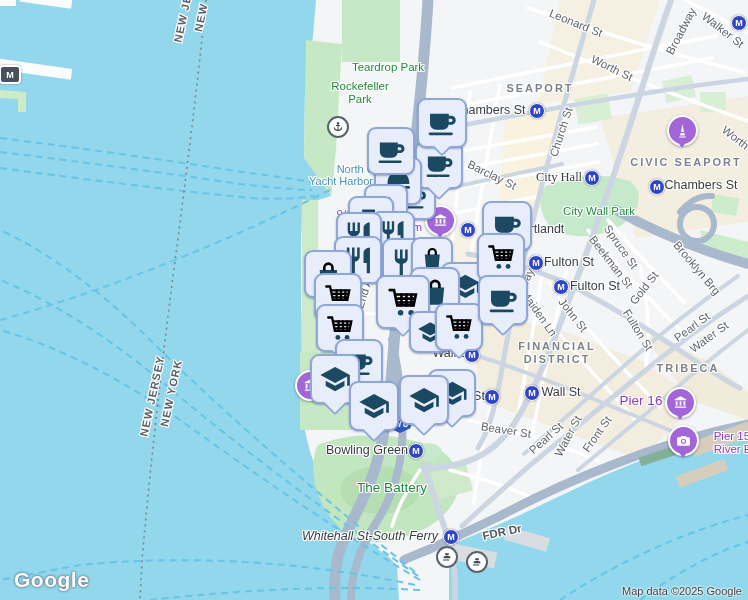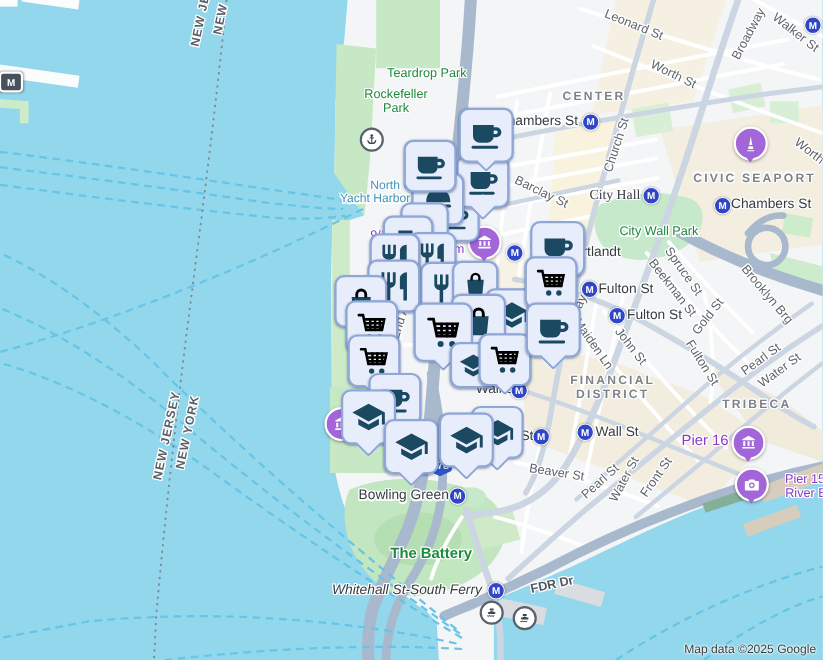--- a/index.html
+++ b/index.html
@@ -161,21 +161,21 @@
 
     <path d="M206,0 C196,100 183,200 170,300 C160,380 150,470 142,560 L140,600" stroke="#7f858d" stroke-width="1.6" fill="none" stroke-dasharray="2 4"></path>
   </svg>
 
   <div id="labels">
       <div class="lb street" style="left: 576px; top: 23px; transform: translate(-50%, -50%) rotate(22deg);">Leonard St</div>
       <div class="lb street" style="left: 612px; top: 68px; transform: translate(-50%, -50%) rotate(26deg);">Worth St</div>
       <div class="lb street" style="left: 681px; top: 31px; transform: translate(-50%, -50%) rotate(-62deg);">Broadway</div>
       <div class="lb street" style="left: 723px; top: 30px; transform: translate(-50%, -50%) rotate(38deg);">Walker St</div>
       <div class="lb street" style="left: 741px; top: 142px; transform: translate(-50%, -50%) rotate(38deg);">Worth St</div>
-      <div class="lb district" style="left: 540px; top: 88px; transform: translate(-50%, -50%) rotate(0deg);">CENTER</div>
+      <div class="lb district" style="left: 540px; top: 88px; transform: translate(-50%, -50%) rotate(0deg);">SEAPORT</div>
       <div class="lb station" style="left: 489px; top: 110px; transform: translate(-50%, -50%) rotate(0deg);">Chambers St</div>
       <div class="lb street" style="left: 561px; top: 132px; transform: translate(-50%, -50%) rotate(-72deg);">Church St</div>
       <div class="lb district" style="left: 686px; top: 162px; transform: translate(-50%, -50%) rotate(0deg);">CIVIC SEAPORT</div>
       <div class="lb station" style="left: 559px; top: 177px; transform: translate(-50%, -50%) rotate(0deg); font-family: Liberation Serif, serif;">City Hall</div>
       <div class="lb station" style="left: 701px; top: 185px; transform: translate(-50%, -50%) rotate(0deg);">Chambers St</div>
       <div class="lb park" style="left: 599px; top: 211px; transform: translate(-50%, -50%) rotate(0deg);">City Wall Park</div>
       <div class="lb street" style="left: 492px; top: 175px; transform: translate(-50%, -50%) rotate(26deg);">Barclay St</div>
       <div class="lb park" style="left: 388px; top: 67px; transform: translate(-50%, -50%) rotate(0deg);">Teardrop Park</div>
       <div class="lb park" style="left: 360px; top: 86px; transform: translate(-50%, -50%) rotate(0deg);">Rockefeller</div>
       <div class="lb park" style="left: 360px; top: 99px; transform: translate(-50%, -50%) rotate(0deg);">Park</div>
@@ -204,21 +204,21 @@
       <div class="lb station" style="left: 479px; top: 396px; transform: translate(-50%, -50%) rotate(0deg);">St</div>
       <div class="lb station" style="left: 561px; top: 392px; transform: translate(-50%, -50%) rotate(0deg);">Wall St</div>
       <div class="lb street" style="left: 506px; top: 430px; transform: translate(-50%, -50%) rotate(9deg);">Beaver St</div>
       <div class="lb street" style="left: 546px; top: 438px; transform: translate(-50%, -50%) rotate(-42deg);">Pearl St</div>
       <div class="lb street" style="left: 568px; top: 436px; transform: translate(-50%, -50%) rotate(-62deg);">Water St</div>
       <div class="lb street" style="left: 597px; top: 434px; transform: translate(-50%, -50%) rotate(-55deg);">Front St</div>
       <div class="lb poi-lg" style="left: 641px; top: 400px; transform: translate(-50%, -50%) rotate(0deg);">Pier 16</div>
       <div class="lb poi" style="left: 745px; top: 436px; transform: translate(-50%, -50%) rotate(0deg);">Pier 15 East</div>
       <div class="lb poi" style="left: 756px; top: 449px; transform: translate(-50%, -50%) rotate(0deg);">River Esplanade</div>
       <div class="lb station" style="left: 367px; top: 450px; transform: translate(-50%, -50%) rotate(0deg);">Bowling Green</div>
-      <div class="lb park-lg" style="left: 392px; top: 503px; transform: translate(-50%, -50%) rotate(0deg); font-weight: bold;">The Battery</div>
+      <div class="lb park-lg" style="left: 392px; top: 487px; transform: translate(-50%, -50%) rotate(0deg);">The Battery</div>
       <div class="lb station" style="left: 370px; top: 536px; transform: translate(-50%, -50%) rotate(0deg); font-style: italic;">Whitehall St-South Ferry</div>
       <div class="lb street-hwy" style="left: 502px; top: 532px; transform: translate(-50%, -50%) rotate(-12deg);">FDR Dr</div>
       <div class="lb state" style="left: 152px; top: 396px; transform: translate(-50%, -50%) rotate(-78deg);">NEW JERSEY</div>
       <div class="lb state" style="left: 171px; top: 393px; transform: translate(-50%, -50%) rotate(-78deg);">NEW YORK</div>
       <div class="lb state" style="left: 186px; top: 2px; transform: translate(-50%, -50%) rotate(-78deg);">NEW JERSEY</div>
       <div class="lb state" style="left: 205px; top: -2px; transform: translate(-50%, -50%) rotate(-78deg);">NEW YORK</div>
     </div>
   <div id="overlays">
       <div class="mt" style="left: 529px; top: 103px;">M</div>
       <div class="mt" style="left: 584px; top: 170px;">M</div>
@@ -480,14 +480,15 @@
         <span class="tp"></span>
       </div>
       <div class="mk" style="width: 46px; height: 46px; left: 399px; top: 375px;">
         <svg viewBox="0 0 24 24" xmlns="http://www.w3.org/2000/svg">
           <path d="M5 13.18v4L12 21l7-3.82v-4L12 17l-7-3.82zM12 3 1 9l11 6 9-4.91V17h2V9L12 3z"></path>
         </svg>
         <span class="tp"></span>
       </div>
     </div>
 
+  <div id="glogo">Google</div>
   <div id="attr">Map data ©2025 Google</div>
 </div>
 
 </body></html>

